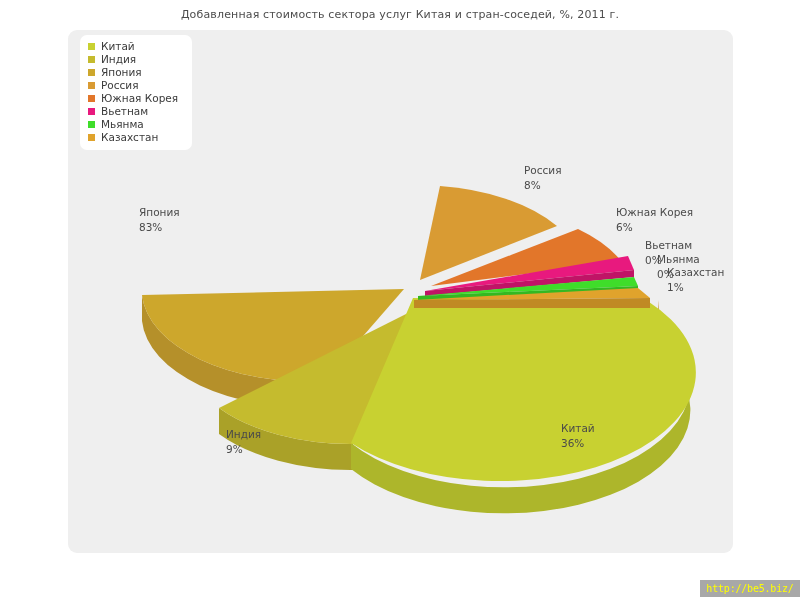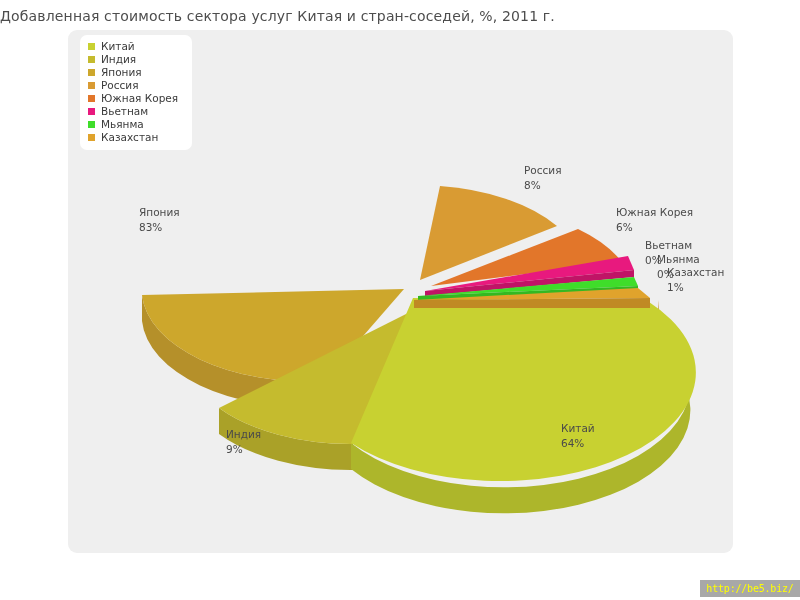--- a/index.html
+++ b/index.html
@@ -18,22 +18,22 @@
     position: absolute;
     left: 0; top: 0;
     width: 800px; height: 600px;
   }
 
   
   #chart-title {
     position: absolute;
     left: 0; top: 8px;
     width: 800px;
-    text-align: left;
-    font-size: 14px;
+    text-align: center;
+    font-size: 11px;
     color: #4d4d4d;
     letter-spacing: 0.15px;
     white-space: nowrap;
   }
 
   
   #plot-panel {
     position: absolute;
     left: 68px; top: 30px;
     width: 665px; height: 523px;
@@ -169,21 +169,21 @@
     <span class="pct">83%</span>
   </div>
 
   <div class="slice-label" style="left:226px; top:427px;">
     <span>Индия</span>
     <span class="pct">9%</span>
   </div>
 
   <div class="slice-label" style="left:561px; top:421px;">
     <span>Китай</span>
-    <span class="pct">64%</span>
+    <span class="pct">36%</span>
   </div>
 
   <div id="legend">
     <div class="legend-row">
       <span class="legend-swatch" style="background: rgb(200, 209, 49);"></span>
       <span class="legend-label">Китай</span>
     </div>
     <div class="legend-row">
       <span class="legend-swatch" style="background: rgb(197, 187, 46);"></span>
       <span class="legend-label">Индия</span>

